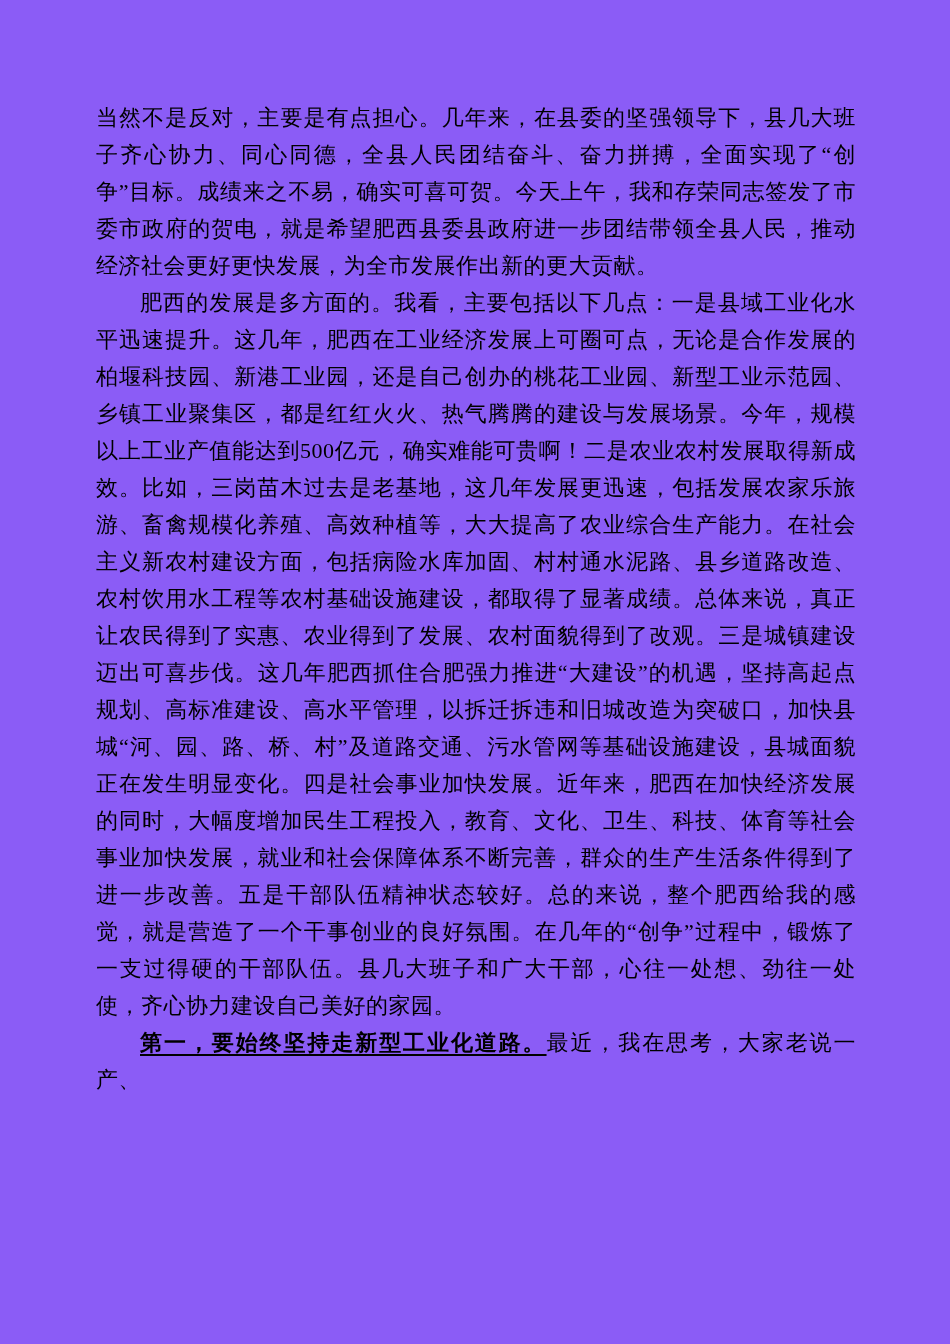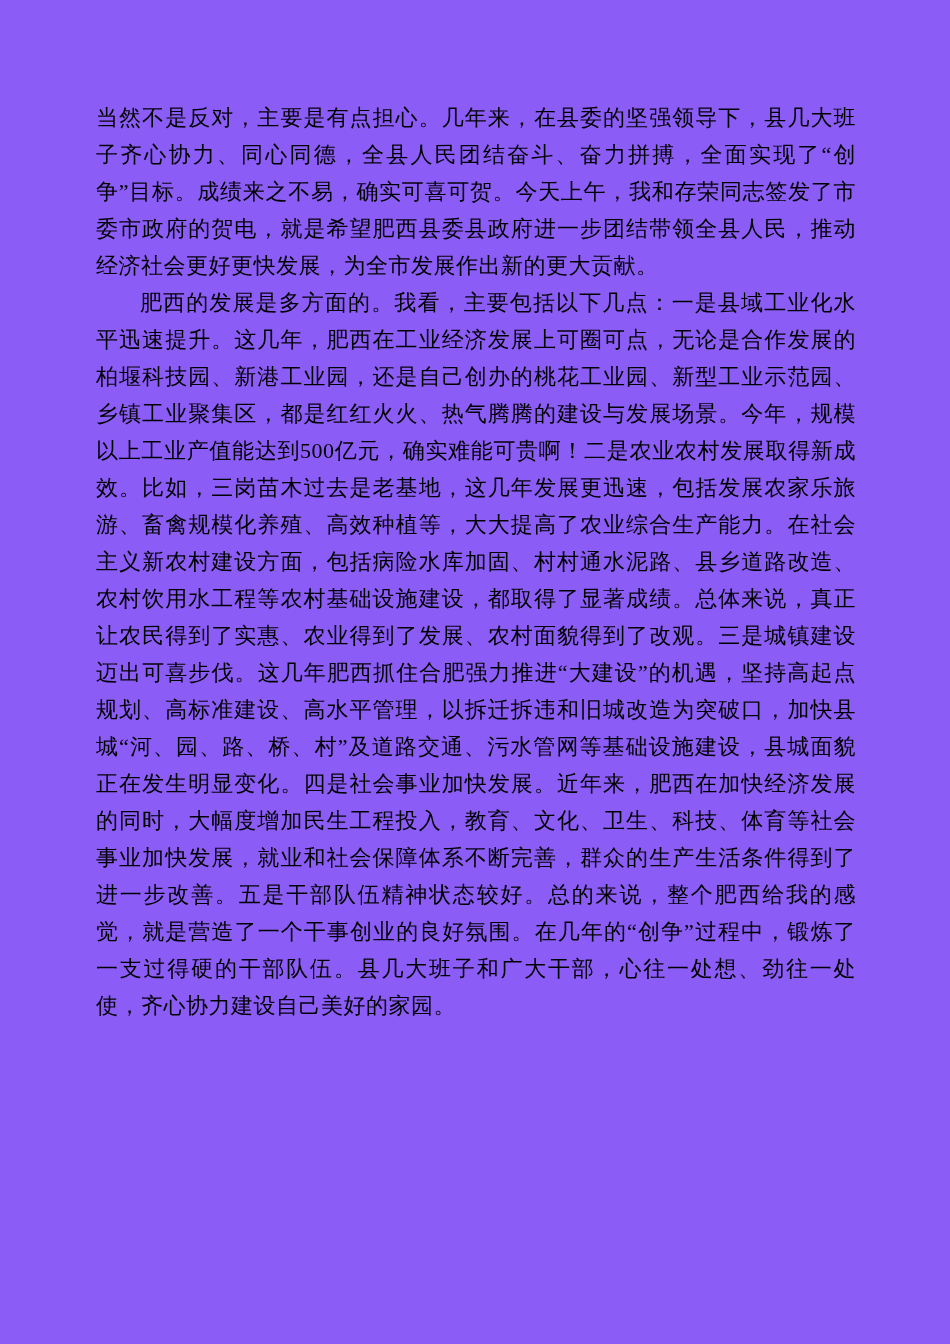--- a/index.html
+++ b/index.html
@@ -40,14 +40,15 @@
     text-underline-offset: 4px;
   }
 </style>
 </head>
 <body>
 
 <div class="page">
   <div class="doc-body">
       <p><span>当然不是反对，主要是有点担心。几年来，在县委的坚强领导下，县几大班子齐心协力、同心同德，全县人民团结奋斗、奋力拼搏，全面实现了“创争”目标。成绩来之不易，确实可喜可贺。今天上午，我和存荣同志签发了市委市政府的贺电，就是希望肥西县委县政府进一步团结带领全县人民，推动经济社会更好更快发展，为全市发展作出新的更大贡献。</span></p>
       <p class="indent"><span>肥西的发展是多方面的。我看，主要包括以下几点：一是县域工业化水平迅速提升。这几年，肥西在工业经济发展上可圈可点，无论是合作发展的柏堰科技园、新港工业园，还是自己创办的桃花工业园、新型工业示范园、乡镇工业聚集区，都是红红火火、热气腾腾的建设与发展场景。今年，规模以上工业产值能达到500亿元，确实难能可贵啊！二是农业农村发展取得新成效。比如，三岗苗木过去是老基地，这几年发展更迅速，包括发展农家乐旅游、畜禽规模化养殖、高效种植等，大大提高了农业综合生产能力。在社会主义新农村建设方面，包括病险水库加固、村村通水泥路、县乡道路改造、农村饮用水工程等农村基础设施建设，都取得了显著成绩。总体来说，真正让农民得到了实惠、农业得到了发展、农村面貌得到了改观。三是城镇建设迈出可喜步伐。这几年肥西抓住合肥强力推进“大建设”的机遇，坚持高起点规划、高标准建设、高水平管理，以拆迁拆违和旧城改造为突破口，加快县城“河、园、路、桥、村”及道路交通、污水管网等基础设施建设，县城面貌正在发生明显变化。四是社会事业加快发展。近年来，肥西在加快经济发展的同时，大幅度增加民生工程投入，教育、文化、卫生、科技、体育等社会事业加快发展，就业和社会保障体系不断完善，群众的生产生活条件得到了进一步改善。五是干部队伍精神状态较好。总的来说，整个肥西给我的感觉，就是营造了一个干事创业的良好氛围。在几年的“创争”过程中，锻炼了一支过得硬的干部队伍。县几大班子和广大干部，心往一处想、劲往一处使，齐心协力建设自己美好的家园。</span></p>
+      <p class="indent"><span class="seg-bold seg-underline">第一，要始终坚持走新型工业化道路。</span><span>最近，我在思考，大家老说一产、</span></p>
     </div>
 </div>
 
 </body></html>

